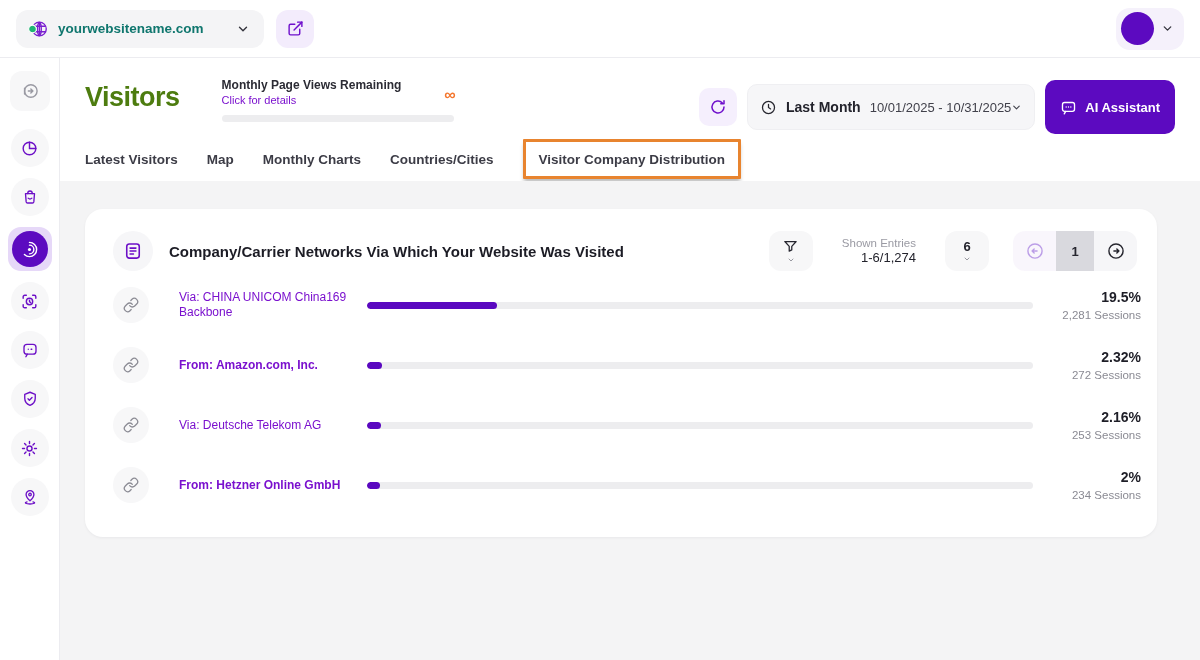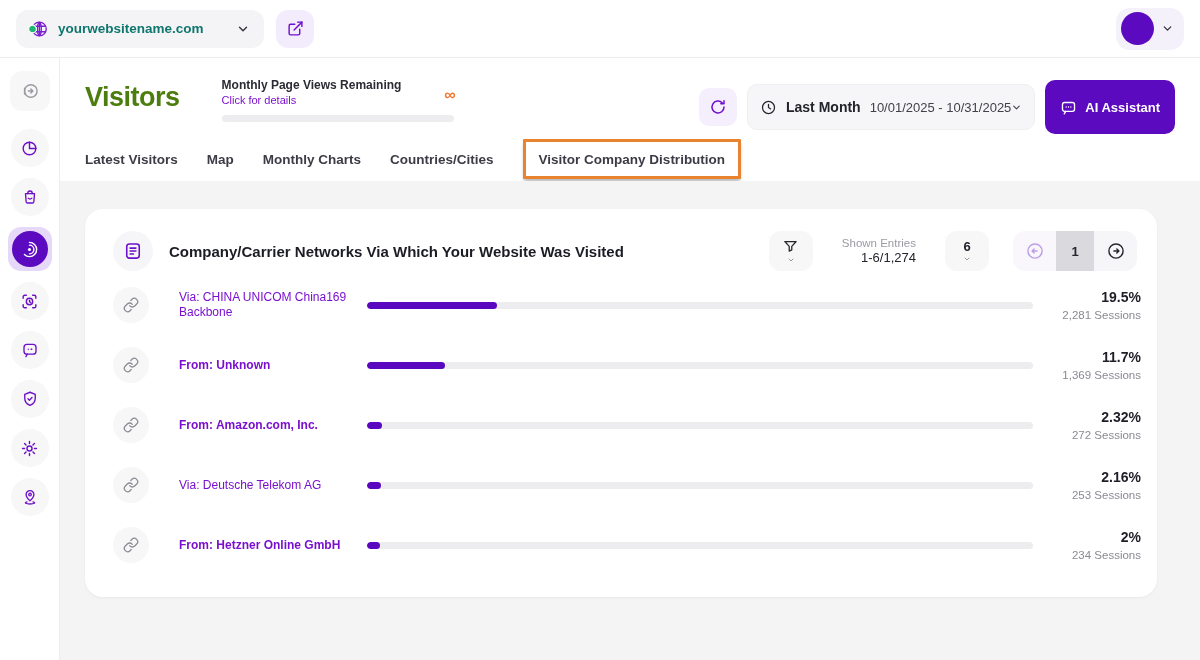--- a/index.html
+++ b/index.html
@@ -354,86 +354,68 @@
     <div class="row-label">Via: CHINA UNICOM China169 Backbone</div>
     <div class="row-track">
       <div class="row-fill" style="width: 19.5%;"></div>
     </div>
     <div class="row-stats">
       <div class="row-pct">19.5%</div>
       <div class="row-sess">2,281 Sessions</div>
     </div>
   </div>
 
+
   <div class="row">
     <div class="row-icon-circle">
       <span>
         <svg width="16" height="16" viewBox="0 0 24 24" fill="none" stroke="#8b8b94" stroke-width="1.9" stroke-linecap="round" stroke-linejoin="round">
           <path d="M10 13a5 5 0 0 0 7.54.54l3-3a5 5 0 0 0-7.07-7.07l-1.72 1.71"></path>
           <path d="M14 11a5 5 0 0 0-7.54-.54l-3 3a5 5 0 0 0 7.07 7.07l1.71-1.71"></path>
         </svg>
       </span>
     </div>
-    <div class="row-label bold">From: Unknown</div>
+    <div class="row-label bold">From: Amazon.com, Inc.</div>
     <div class="row-track">
-      <div class="row-fill" style="width: 11.7%;"></div>
+      <div class="row-fill" style="width: 2.32%;"></div>
     </div>
     <div class="row-stats">
-      <div class="row-pct">11.7%</div>
-      <div class="row-sess">1,369 Sessions</div>
+      <div class="row-pct">2.32%</div>
+      <div class="row-sess">272 Sessions</div>
     </div>
   </div>
 
   <div class="row">
     <div class="row-icon-circle">
       <span>
         <svg width="16" height="16" viewBox="0 0 24 24" fill="none" stroke="#8b8b94" stroke-width="1.9" stroke-linecap="round" stroke-linejoin="round">
           <path d="M10 13a5 5 0 0 0 7.54.54l3-3a5 5 0 0 0-7.07-7.07l-1.72 1.71"></path>
           <path d="M14 11a5 5 0 0 0-7.54-.54l-3 3a5 5 0 0 0 7.07 7.07l1.71-1.71"></path>
         </svg>
       </span>
     </div>
-    <div class="row-label bold">From: Amazon.com, Inc.</div>
+    <div class="row-label">Via: Deutsche Telekom AG</div>
     <div class="row-track">
-      <div class="row-fill" style="width: 2.32%;"></div>
+      <div class="row-fill" style="width: 2.16%;"></div>
     </div>
     <div class="row-stats">
-      <div class="row-pct">2.32%</div>
-      <div class="row-sess">272 Sessions</div>
+      <div class="row-pct">2.16%</div>
+      <div class="row-sess">253 Sessions</div>
     </div>
   </div>
 
   <div class="row">
     <div class="row-icon-circle">
       <span>
         <svg width="16" height="16" viewBox="0 0 24 24" fill="none" stroke="#8b8b94" stroke-width="1.9" stroke-linecap="round" stroke-linejoin="round">
           <path d="M10 13a5 5 0 0 0 7.54.54l3-3a5 5 0 0 0-7.07-7.07l-1.72 1.71"></path>
           <path d="M14 11a5 5 0 0 0-7.54-.54l-3 3a5 5 0 0 0 7.07 7.07l1.71-1.71"></path>
         </svg>
       </span>
     </div>
-    <div class="row-label">Via: Deutsche Telekom AG</div>
-    <div class="row-track">
-      <div class="row-fill" style="width: 2.16%;"></div>
-    </div>
-    <div class="row-stats">
-      <div class="row-pct">2.16%</div>
-      <div class="row-sess">253 Sessions</div>
-    </div>
-  </div>
-
-  <div class="row">
-    <div class="row-icon-circle">
-      <span>
-        <svg width="16" height="16" viewBox="0 0 24 24" fill="none" stroke="#8b8b94" stroke-width="1.9" stroke-linecap="round" stroke-linejoin="round">
-          <path d="M10 13a5 5 0 0 0 7.54.54l3-3a5 5 0 0 0-7.07-7.07l-1.72 1.71"></path>
-          <path d="M14 11a5 5 0 0 0-7.54-.54l-3 3a5 5 0 0 0 7.07 7.07l1.71-1.71"></path>
-        </svg>
-      </span>
-    </div>
     <div class="row-label bold">From: Hetzner Online GmbH</div>
     <div class="row-track">
       <div class="row-fill" style="width: 2%;"></div>
     </div>
     <div class="row-stats">
       <div class="row-pct">2%</div>
       <div class="row-sess">234 Sessions</div>
     </div>
   </div>
 

